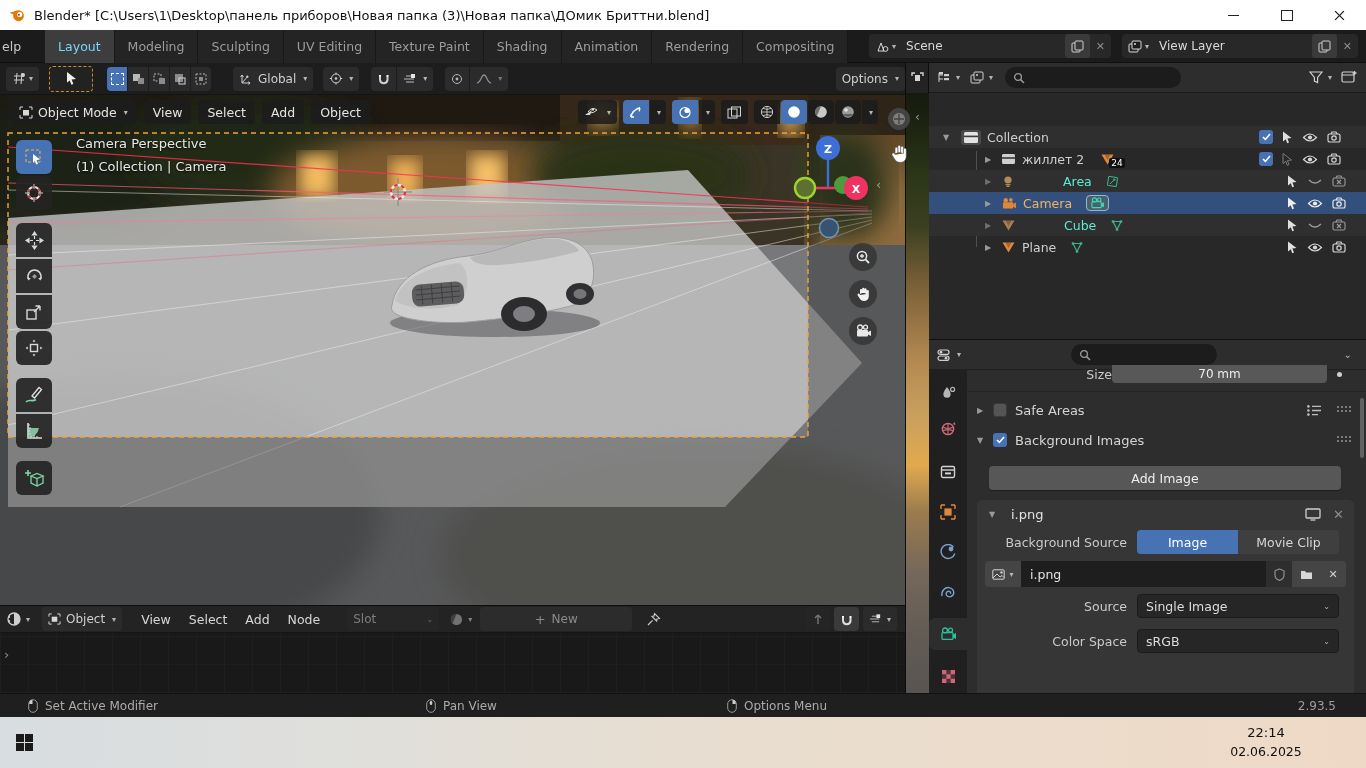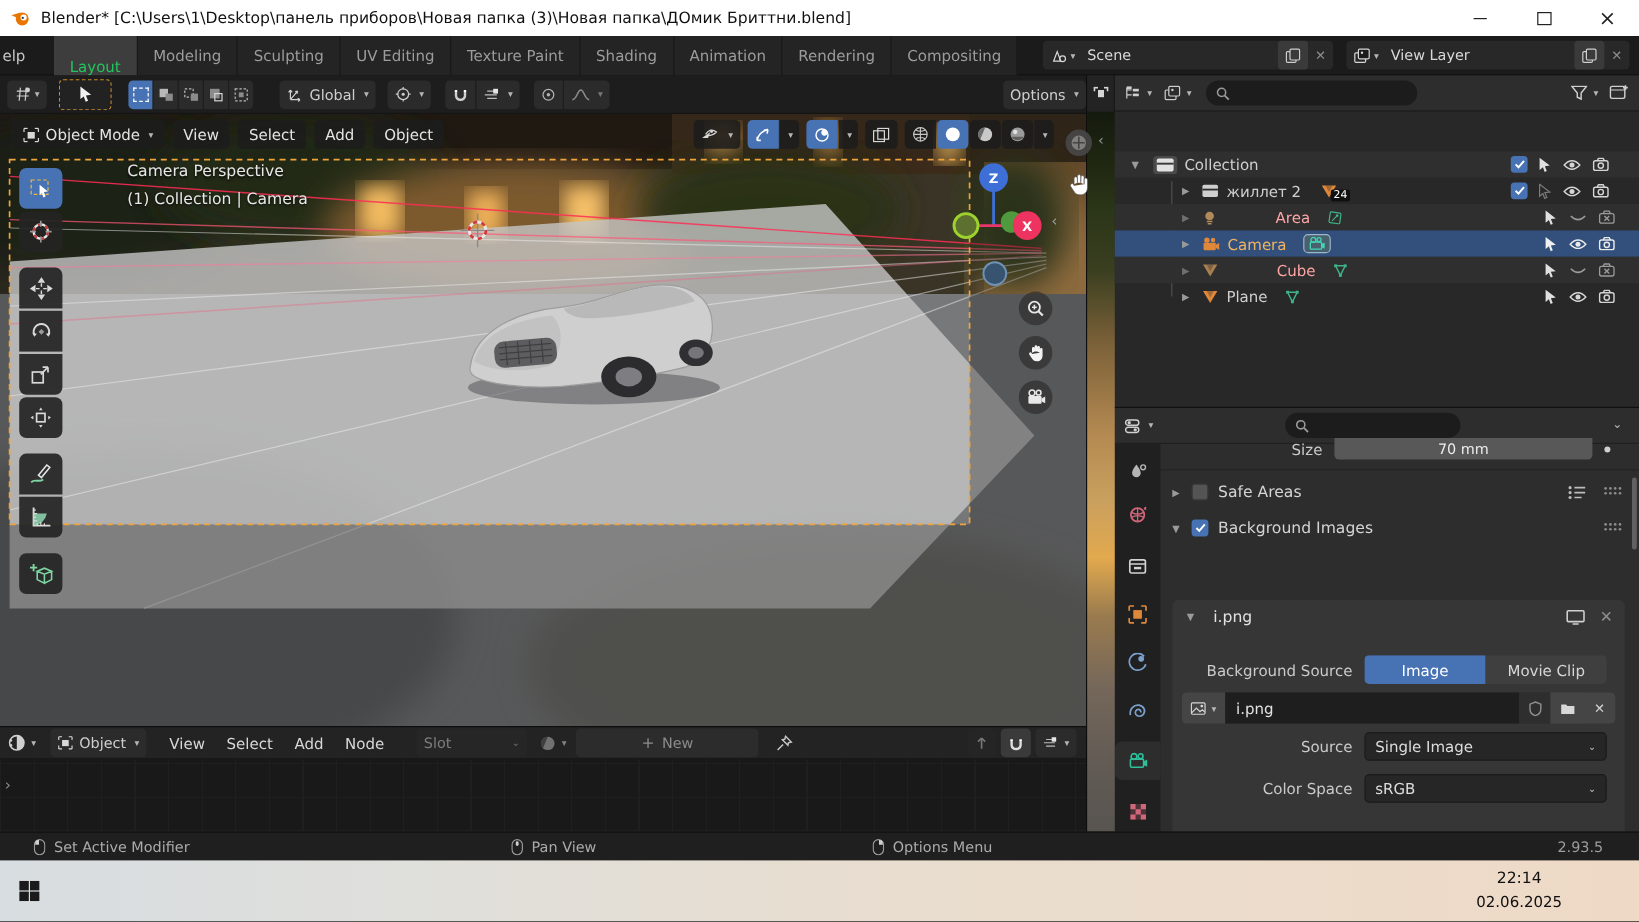--- a/index.html
+++ b/index.html
@@ -9,21 +9,21 @@
   .abs{position:absolute;}
   .flex{display:flex;align-items:center;}
   svg{display:block;}
   
   #titlebar{left:0;top:0;width:1366px;height:30px;background:#ffffff;color:#111;}
   #titlebar .title{font-size:13px;margin-left:8px;white-space:nowrap;}
   .winbtn{width:53px;height:30px;display:flex;align-items:center;justify-content:center;}
   
   #topbar{left:0;top:30px;width:1366px;height:33px;background:#1b1b1b;border-bottom:1px solid #101010;box-sizing:border-box;}
   .wtab{height:33px;display:flex;align-items:center;padding:0 13px;font-size:12.5px;color:#9c9c9c;background:#242424;border-right:1px solid #181818;}
-  .wtab.active{background:#3d3d3d;color:#22c55e;align-items:flex-end;}
+  .wtab.active{background:#3d3d3d;color:#7dd3fc;}
   .idfield{height:24px;background:#282828;border-radius:4px;display:flex;align-items:center;color:#d9d9d9;font-size:12px;}
   .idfield .seg{padding:0 6px;height:100%;display:flex;align-items:center;}
   .chev{font-size:8px;color:#b5b5b5;margin-left:2px;}
   .xg{color:#8d8d8d;font-size:11px;}
   
   #viewport3d{left:0;top:63px;width:905px;height:542px;background:#1d1d1d;}
   #toolsettings{left:0;top:0;width:905px;height:32px;background:#1d1d1d;border-bottom:1px solid #141414;box-sizing:border-box;}
   .tsbtn{height:24px;background:#2b2b2b;border-radius:4px;display:flex;align-items:center;justify-content:center;color:#cfcfcf;font-size:12px;padding:0 6px;}
   .modebtn{width:20px;height:24px;background:#2b2b2b;display:flex;align-items:center;justify-content:center;}
   .modebtn.active{background:#4772b3;}
@@ -41,34 +41,34 @@
   
   #strip{left:905px;top:63px;width:24px;height:630px;background:#232323;border-left:1px solid #0d0d0d;border-right:1px solid #0d0d0d;box-sizing:border-box;}
   #stripimg{left:0;top:30px;width:24px;height:600px;
     background:linear-gradient(#151a0f 0%,#1f2712 7%,#2c3618 14%,#3a3f20 22%,#7a6038 32%,#b58a52 45%,#caa05e 54%,#e2a94e 62%,#9a7b4e 70%,#75675a 80%,#635c55 90%,#585450 100%);}
   
   #outliner{left:929px;top:63px;width:437px;height:277px;background:#282828;border-bottom:1px solid #101010;box-sizing:border-box;}
   #outliner-header{left:0;top:0;width:437px;height:30px;background:#2d2d2d;border-bottom:1px solid #1c1c1c;box-sizing:border-box;}
   .searchbox{background:#1c1c1c;border-radius:11px;height:21px;display:flex;align-items:center;color:#888;padding:0 8px;gap:5px;}
   .olrow{left:0;width:437px;height:22px;display:flex;align-items:center;font-size:12.5px;color:#cfcfcf;}
   .olrow .lbl{margin-left:6px;}
-  .olrow.dim .lbl{color:#fca5a5;margin-left:48px;}
+  .olrow.dim .lbl{color:#5eead4;margin-left:48px;}
   .olsel{background:#33507d;}
   .disc{color:#9a9a9a;font-size:8px;width:10px;text-align:center;}
   .olright{position:absolute;display:flex;align-items:center;gap:9px;}
   .badge{background:#101010;color:#fff;font-size:9px;border-radius:2px;padding:0 2px;margin-left:-6px;margin-top:8px;}
   
   #props{left:929px;top:340px;width:437px;height:353px;background:#2d2d2d;overflow:hidden;}
   #props-header{left:0;top:0;width:437px;height:30px;background:#2d2d2d;border-bottom:1px solid #202020;box-sizing:border-box;}
   #ptabs{left:0;top:30px;width:38px;height:323px;background:#202020;}
   .ptab{position:absolute;left:0;width:38px;height:32px;display:flex;align-items:center;justify-content:center;}
   .ptab.active{background:#2d2d2d;border-radius:6px 0 0 6px;}
   #pcontent{left:38px;top:30px;width:399px;height:323px;}
   .prow{position:absolute;left:0;width:399px;display:flex;align-items:center;font-size:12.5px;color:#d4d4d4;}
-  .plabel{width:145px;text-align:right;padding-right:10px;color:#cacaca;box-sizing:border-box;flex:none;}
+  .plabel{width:145px;text-align:right;color:#cacaca;box-sizing:border-box;flex:none;}
   .dd{height:24px;background:#262626;border:1px solid #1b1b1b;border-radius:4px;display:flex;align-items:center;color:#dcdcdc;font-size:12.5px;padding:0 8px;box-sizing:border-box;}
   .chip{height:26px;background:#454545;display:flex;align-items:center;justify-content:center;}
   .darkfield{height:26px;background:#1e1e1e;display:flex;align-items:center;color:#e2e2e2;font-size:12.5px;padding:0 9px;}
   .panelbox{position:absolute;background:#363636;border-radius:5px;}
   .bigbtn{height:24px;background:#575757;border-radius:4px;display:flex;align-items:center;justify-content:center;color:#eeeeee;font-size:12.5px;box-shadow:0 1px 1px rgba(0,0,0,.3);}
   .segwrap{display:flex;height:24px;border-radius:4px;overflow:hidden;}
   .seg1{background:#4772b3;color:#fff;display:flex;align-items:center;justify-content:center;font-size:12.5px;}
   .seg2{background:#3f3f3f;color:#d6d6d6;display:flex;align-items:center;justify-content:center;font-size:12.5px;}
   .cb{width:14px;height:14px;border-radius:3px;box-sizing:border-box;}
   .cb.off{background:#545454;border:1px solid #3a3a3a;}
@@ -459,21 +459,21 @@
               <path d="M2,9 A5.8,5.8 0 0 0 12,9" fill="#5f5f5f"></path>
               <circle cx="5" cy="5" r="1.8" fill="#e2e2e2"></circle>
             </svg>
         </div>
         <div class="pill" style="border-radius:0 4px 4px 0;padding:0 5px">
             <span class="chev">▾</span>
           </div>
       </div>
     </div>
 
-    <div class="abs ovl-text" style="left:106px;top:38px">
+    <div class="abs ovl-text" style="left:76px;top:38px">
       <div>Camera Perspective</div>
       <div>(1) Collection | Camera</div>
     </div>
 
     <div class="abs toolcol">
       <div class="tool single active">
         <svg width="20" height="19" viewBox="0 0 20 19">
             <rect x="2" y="2" width="14" height="12" fill="none" stroke="#f3b83d" stroke-dasharray="3 2"></rect>
             <path d="M9,6 L16,11.5 L12.6,12 L14,15.8 L12.2,16.5 L10.9,12.8 L9,14.5 Z" fill="#fff"></path>
           </svg>
@@ -949,34 +949,37 @@
               <circle cx="14" cy="2" r="1.1"></circle>
               <circle cx="2" cy="6" r="1.1"></circle>
               <circle cx="6" cy="6" r="1.1"></circle>
               <circle cx="10" cy="6" r="1.1"></circle>
               <circle cx="14" cy="6" r="1.1"></circle>
             </g>
           </svg>
       </div>
     </div>
 
+    <div class="bigbtn abs" style="left:22px;top:96px;width:352px">
+      <span>Add Image</span>
+    </div>
 
     <div class="panelbox" style="left:10px;top:130px;width:377px;height:200px">
       <div class="flex" style="height:28px">
         <span class="disc" style="margin-left:10px">▼</span>
         <span style="margin-left:14px;font-size:13px;color:#e2e2e2">i.png</span>
         <div style="margin-left:auto;margin-right:10px;display:flex;gap:12px;align-items:center">
           <svg width="16" height="13" viewBox="0 0 16 13">
               <rect x="1" y="1" width="14" height="9" rx="1" fill="none" stroke="#d0d0d0" stroke-width="1.3"></rect>
               <path d="M5.5,12 H10.5" stroke="#d0d0d0" stroke-width="1.3"></path>
             </svg>
           <span class="xg" style="font-size:13px">✕</span>
         </div>
       </div>
-      <div class="flex" style="height:28px;margin-top:16px">
+      <div class="flex" style="height:28px;margin-top:0">
         <span style="width:150px;text-align:right;color:#cacaca;font-size:12.5px;flex:none">Background Source</span>
         <div class="segwrap" style="margin-left:10px;width:202px">
           <div class="seg1" style="width:101px">
               <span>Image</span>
             </div>
           <div class="seg2" style="width:101px">
               <span>Movie Clip</span>
             </div>
         </div>
       </div>

